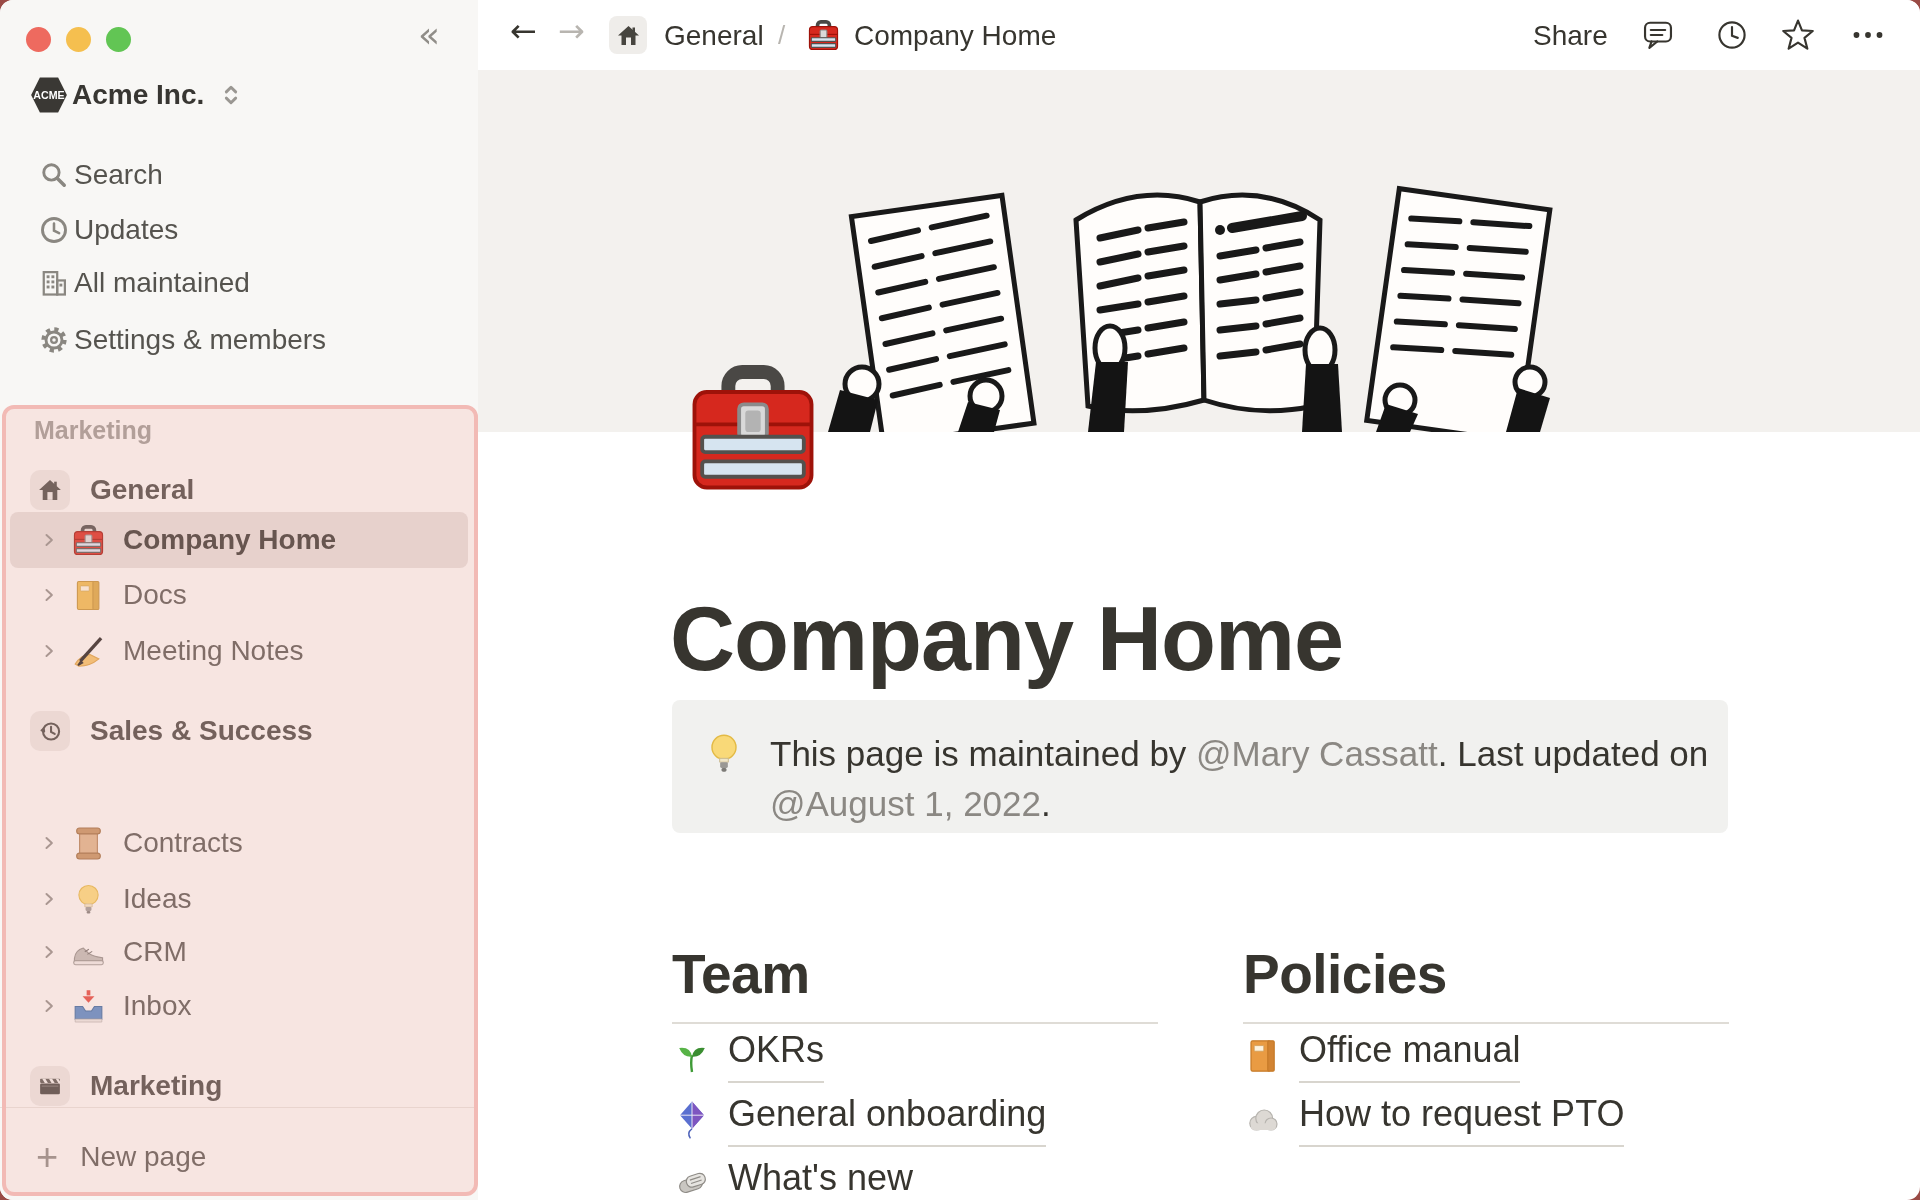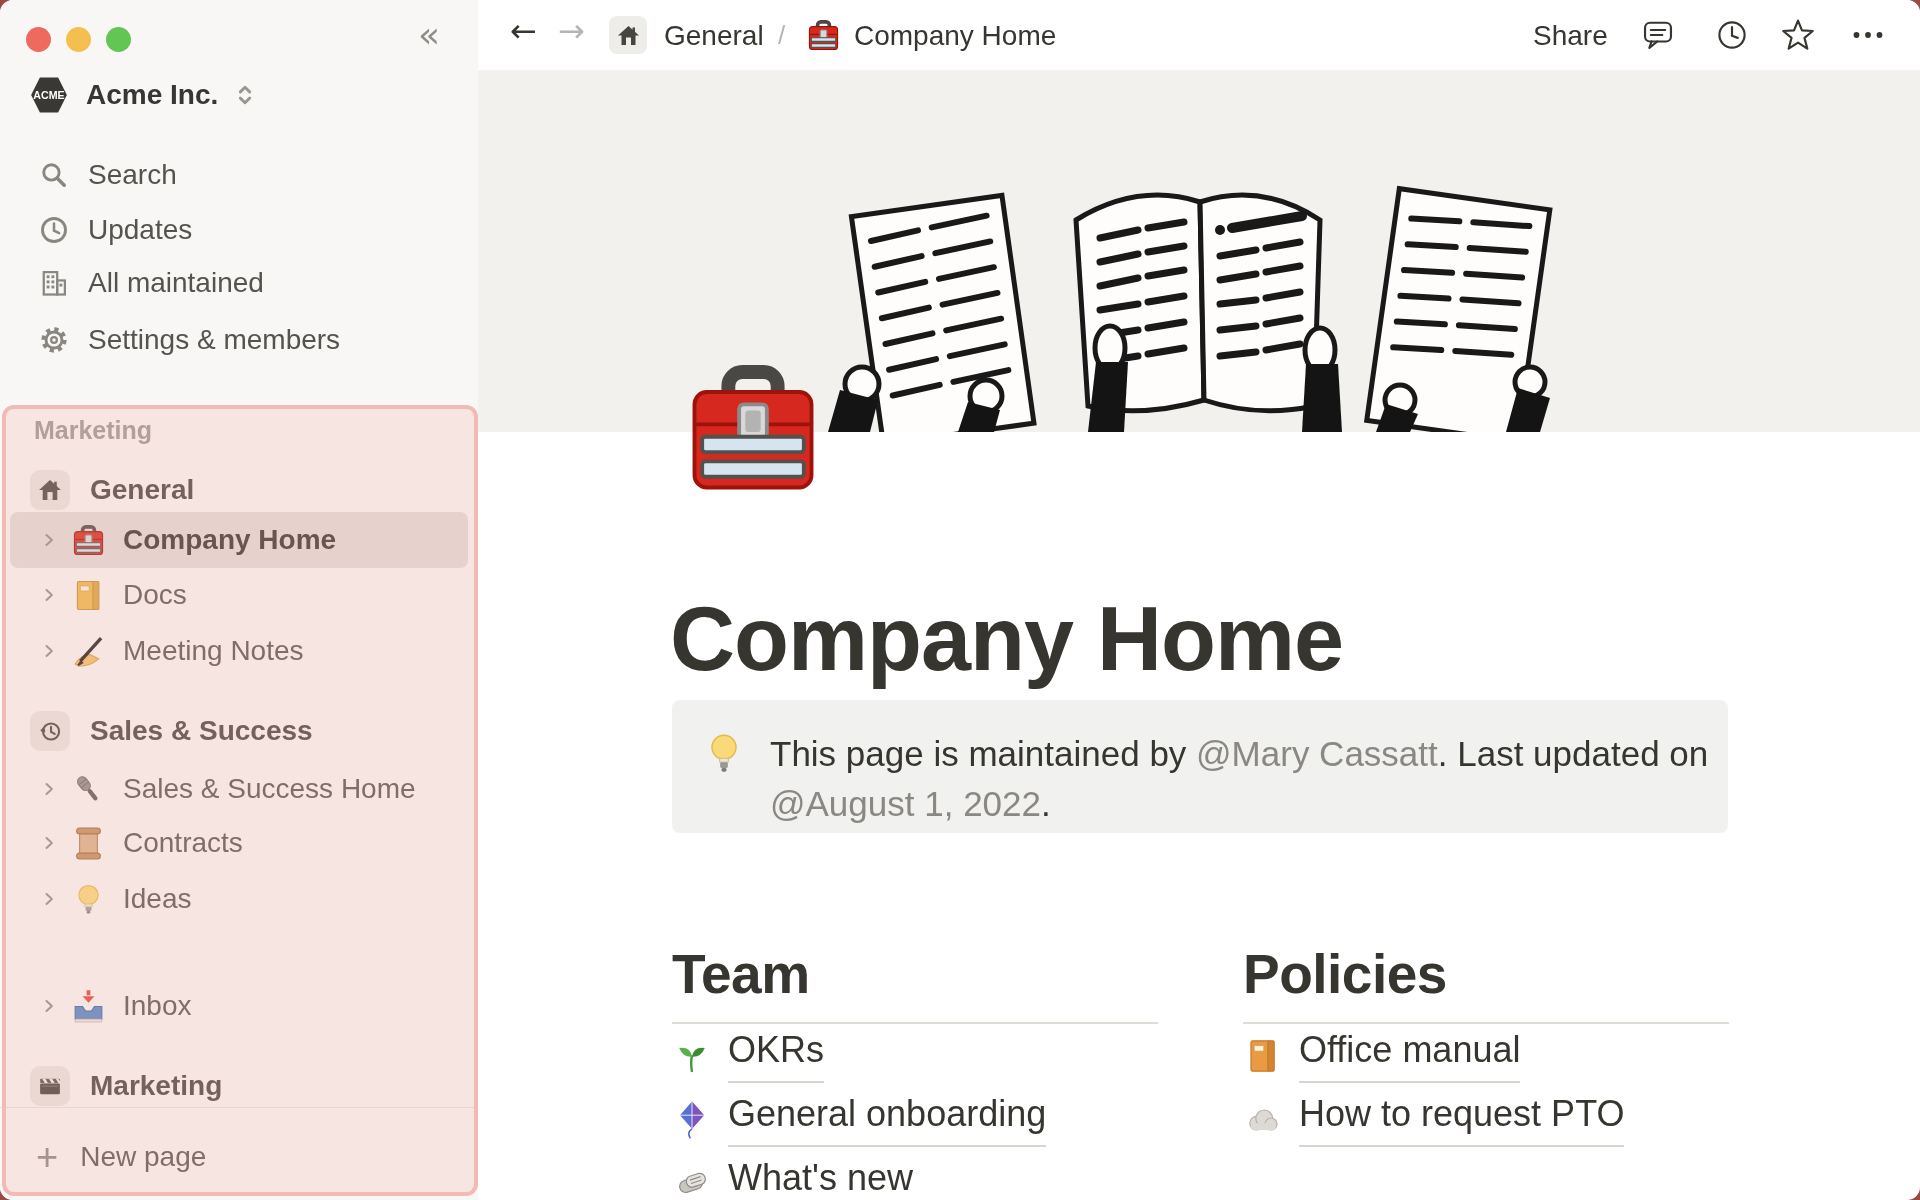--- a/index.html
+++ b/index.html
@@ -7,21 +7,21 @@
               font-family:"Liberation Sans","DejaVu Sans",sans-serif; }
   #window { position:absolute; inset:0; background:#fff; border-radius:13px; overflow:hidden; }
 
   
   #sidebar { position:absolute; left:0; top:0; width:478px; height:1200px; background:#f8f7f5; }
   .tl { position:absolute; top:27px; width:25px; height:25px; border-radius:50%; }
   #tl-close{ left:26px; background:#ee6a5f; } #tl-min{ left:66px; background:#f5bf4f; } #tl-zoom{ left:106px; background:#62c554; }
 
   .srow { position:absolute; left:0; width:478px; height:54px; display:flex; align-items:center;
           font-size:28px; color:#55534e; font-weight:500; }
-  .srow .ic { width:32px; height:32px; margin-left:38px; margin-right:18px; flex:0 0 auto; }
+  .srow .ic { width:32px; height:32px; margin-left:38px; margin-right:4px; flex:0 0 auto; }
   .wsname { font-weight:600; color:#383632; }
   .lbl { white-space:nowrap; }
 
   .tslabel { position:absolute; left:34px; top:416px; font-size:25px; font-weight:600; color:#9a9792; }
 
   .ibox { width:40px; height:40px; border-radius:10px; background:#e9e5e1; display:flex;
           align-items:center; justify-content:center; margin-left:30px; margin-right:20px; flex:0 0 auto; }
   .ibox svg { width:26px; height:26px; }
   .tshead { font-weight:600; color:#45433e; }
 
@@ -211,38 +211,20 @@
       <span class="ibox">
         <svg viewBox="0 0 100 100" fill="none" stroke="#45433e">
             <circle cx="54" cy="52" r="31" stroke-width="8"></circle>
           <path d="M54,34 V53 L68,61" stroke-width="8" stroke-linecap="round"></path>
           <path d="M26,40 l-9,8 m9,-8 l2,12" stroke-width="7" stroke-linecap="round"></path>
           </svg>
       </span>
         <span class="lbl tshead">Sales &amp; Success</span>
     </div>
 
-    <div class="srow child" style="top:762px">
-      <span class="chev">
-        <svg viewBox="0 0 100 100" fill="none" stroke="#8f8c87" stroke-width="11" stroke-linecap="round" stroke-linejoin="round">
-            <path d="M36,22 L66,50 L36,78"></path>
-          </svg>
-        </span>
-      <span class="emoji">
-        <svg viewBox="0 0 100 100">
-            <g transform="rotate(-38 50 50)">
-          <rect x="37" y="10" width="26" height="40" rx="13" fill="#8f8d8a" stroke="#6e6c69" stroke-width="3"></rect>
-          <line x1="37" y1="24" x2="63" y2="24" stroke="#6e6c69" stroke-width="3"></line>
-          <line x1="37" y1="34" x2="63" y2="34" stroke="#6e6c69" stroke-width="3"></line>
-          <rect x="44" y="50" width="12" height="36" rx="6" fill="#5a5856"></rect>
-            </g>
-          </svg>
-        </span>
-      <span class="lbl">Sales &amp; Success Home</span>
-    </div>
 
     <div class="srow child" style="top:816px">
       <span class="chev">
         <svg viewBox="0 0 100 100" fill="none" stroke="#8f8c87" stroke-width="11" stroke-linecap="round" stroke-linejoin="round">
             <path d="M36,22 L66,50 L36,78"></path>
           </svg>
         </span>
       <span class="emoji">
         <svg viewBox="0 0 100 100">
             <rect x="26" y="16" width="48" height="68" fill="#dcb288" stroke="#ad7c4f" stroke-width="3"></rect>
@@ -263,20 +245,36 @@
         <svg viewBox="0 0 100 100">
             <circle cx="50" cy="38" r="26" fill="#f9d978" stroke="#e3ba45" stroke-width="3"></circle>
           <path d="M40,62 h20 v8 h-20z" fill="#f0e6c8" stroke="#c9b98f" stroke-width="2"></path>
           <rect x="42" y="70" width="16" height="11" rx="3" fill="#9a9894"></rect>
             <rect x="45" y="81" width="10" height="7" rx="3" fill="#7d7b77"></rect>
           </svg>
         </span>
       <span class="lbl">Ideas</span>
     </div>
 
+    <div class="srow child" style="top:925px">
+      <span class="chev">
+        <svg viewBox="0 0 100 100" fill="none" stroke="#8f8c87" stroke-width="11" stroke-linecap="round" stroke-linejoin="round">
+            <path d="M36,22 L66,50 L36,78"></path>
+          </svg>
+        </span>
+      <span class="emoji">
+        <svg viewBox="0 0 100 100">
+            <path d="M12,66 Q14,44 36,38 L50,52 Q66,62 88,64 L88,74 H12 Z" fill="#bcb9b4" stroke="#8f8c87" stroke-width="3"></path>
+          <rect x="10" y="72" width="80" height="11" rx="5" fill="#eceae6" stroke="#9a9792" stroke-width="3"></rect>
+          <line x1="40" y1="48" x2="51" y2="41" stroke="#6e6c68" stroke-width="3"></line>
+          <line x1="47" y1="55" x2="60" y2="47" stroke="#6e6c68" stroke-width="3"></line>
+          </svg>
+        </span>
+      <span class="lbl">CRM</span>
+    </div>
 
     <div class="srow child" style="top:979px">
       <span class="chev">
         <svg viewBox="0 0 100 100" fill="none" stroke="#8f8c87" stroke-width="11" stroke-linecap="round" stroke-linejoin="round">
             <path d="M36,22 L66,50 L36,78"></path>
           </svg>
         </span>
       <span class="emoji">
         <svg viewBox="0 0 100 100">
             <rect x="45" y="6" width="10" height="14" fill="#e0443a"></rect>

